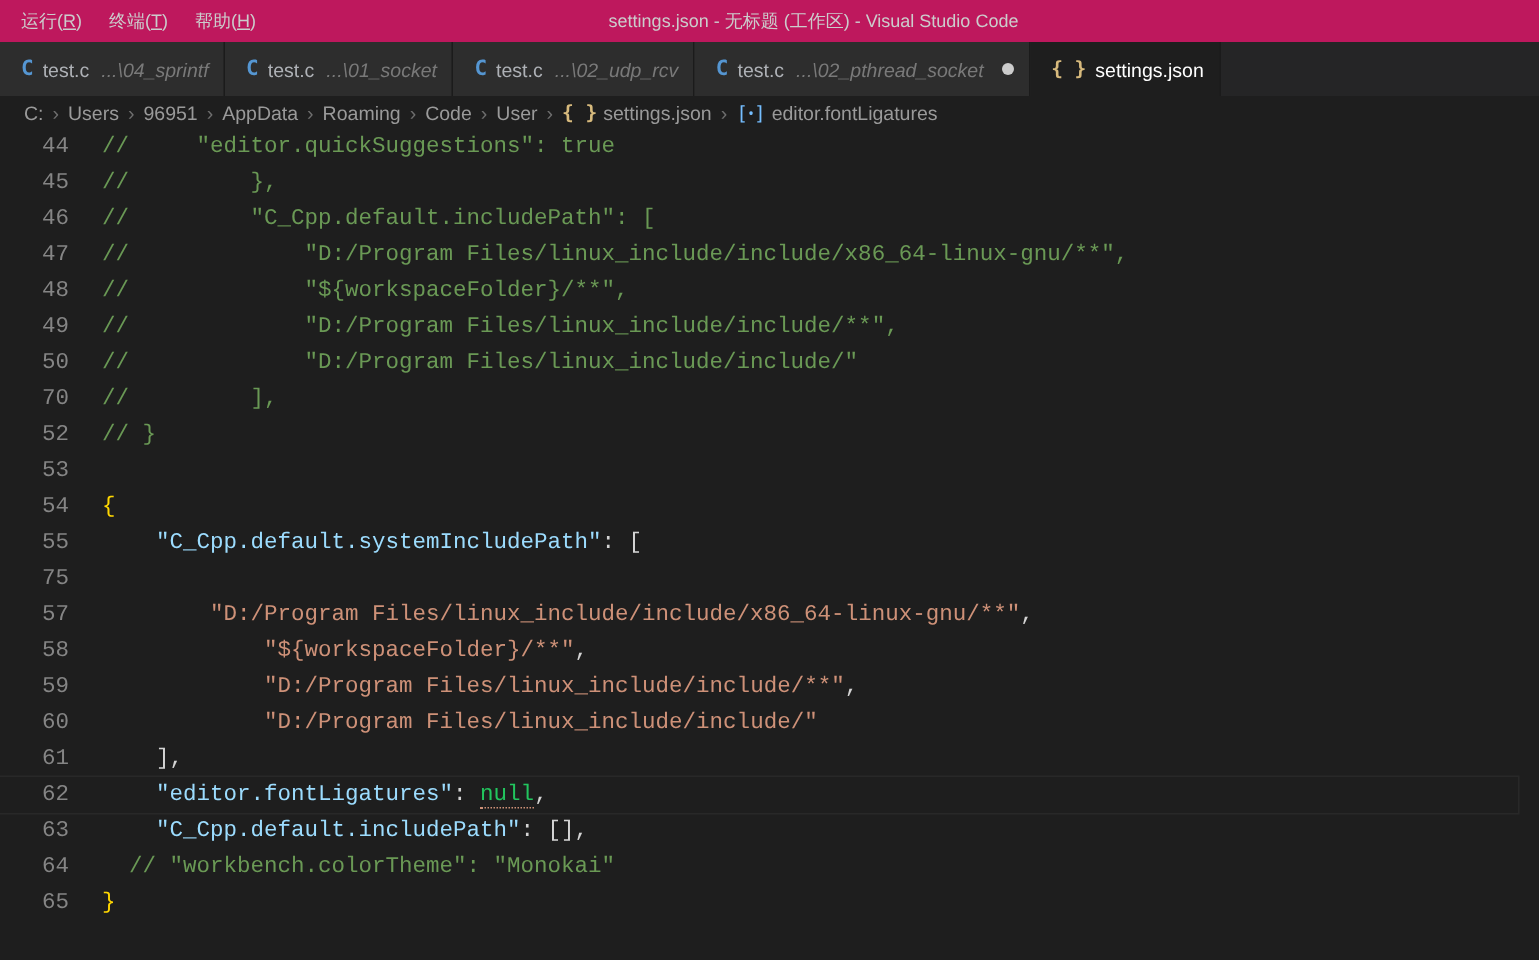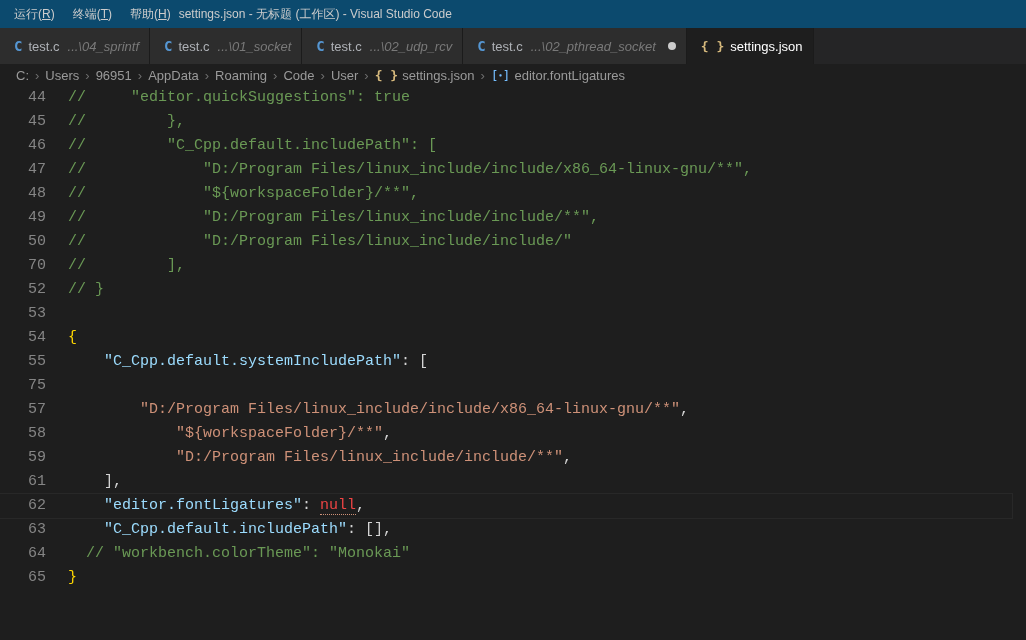--- a/index.html
+++ b/index.html
@@ -1,42 +1,42 @@
 <!DOCTYPE html>
 <html><head>
 <meta charset="utf-8">
 <style>
   * { margin: 0; padding: 0; box-sizing: border-box; }
   html, body { width: 1026px; height: 640px; overflow: hidden; background: #1e1e1e; font-family: "Segoe UI", "Microsoft YaHei", sans-serif; color: #cccccc; }
-  .titlebar { height: 28px; background: #0c4a6e; display: flex; align-items: center; font-size: 12px; color: #cccccc; }
+  .titlebar { height: 28px; background: #be185d; display: flex; align-items: center; font-size: 12px; color: #cccccc; }
   .menu-items { display: flex; gap: 2px; padding-left: 6px; }
   .menu-item { padding: 3px 8px; cursor: default; }
   .menu-item .mn-under { text-decoration: underline; }
-  .title-center { flex: 1; text-align: left; }
+  .title-center { flex: 1; text-align: center; }
   .tabbar { height: 36px; background: #252526; display: flex; align-items: stretch; }
   .tab { display: flex; align-items: center; padding: 0 10px 0 14px; gap: 6px; font-size: 13px; color: #aeb1b6; white-space: nowrap; border-right: 1px solid #1b1b1b; background: #2d2d2d; cursor: pointer; }
   .tab.active { background: #1e1e1e; color: #ffffff; }
   .tab .c-icon { color: #5596d2; font-weight: bold; font-family: Consolas, monospace; font-size: 14px; }
   .tab .brace-icon { color: #d7ba7d; font-weight: bold; font-family: Consolas, monospace; }
   .tab .tpath { color: #797979; margin-left: 2px; font-style: italic; }
   .tab .dirty { width: 8px; height: 8px; border-radius: 50%; background: #cccccc; margin-left: 6px; }
   .breadcrumb { height: 22px; background: #1e1e1e; display: flex; align-items: center; font-size: 13px; color: #9a9a9a; padding-left: 16px; gap: 4px; }
   .bc-item { display: flex; align-items: center; gap: 4px; cursor: pointer; }
   .bc-sep { color: #6e6e6e; padding: 0 2px; }
   .bc-brace { color: #d7ba7d; font-family: Consolas, monospace; font-weight: bold; }
   .bc-sym { color: #75beff; font-family: Consolas, monospace; font-size: 13px; display:inline-flex; align-items:center; gap:2px;}
   .editor { position: relative; height: calc(640px - 28px - 36px - 22px); font-family: Consolas, "Courier New", monospace; font-size: 15px; line-height: 24px; }
   .editor-line { display: flex; }
   .editor-line.current::after{ content:""; position:absolute; left:0; right:14px; height:24px; outline:1px solid #282828; pointer-events:none;}
   .gutter { width: 68px; text-align: right; padding-right: 22px; color: #858585; user-select: none; }
   .code { white-space: pre; }
   .tok-comment { color: #6a9955; }
   .tok-prop { color: #9cdcfe; }
   .tok-string { color: #ce9178; }
-  .tok-null { color: #ef4444; }
+  .tok-null { color: #22c55e; }
   .tok-punc { color: #d4d4d4; }
   .tok-brace { color: #ffd700; }
   .null-squiggle { border-bottom: 1.5px dotted #ce9178; }
   .minimap { position: absolute; right: 0; top: 0; width: 14px; height: 100%; background: #1e1e1e; }
 </style>
 </head>
 <body>
 
 <div class="titlebar">
   <div class="menu-items">
@@ -162,20 +162,24 @@
     </div>
     <div class="editor-line">
       <div class="gutter">58</div>
       <div class="code"><span class="tok-punc">            </span><span class="tok-string">"${workspaceFolder}/**"</span><span class="tok-punc">,</span></div>
     </div>
     <div class="editor-line">
       <div class="gutter">59</div>
       <div class="code"><span class="tok-punc">            </span><span class="tok-string">"D:/Program Files/linux_include/include/**"</span><span class="tok-punc">,</span></div>
     </div>
     <div class="editor-line">
+      <div class="gutter">60</div>
+      <div class="code"><span class="tok-punc">            </span><span class="tok-string">"D:/Program Files/linux_include/include/"</span></div>
+    </div>
+    <div class="editor-line">
       <div class="gutter">61</div>
       <div class="code"><span class="tok-punc">    ],</span></div>
     </div>
     <div class="editor-line current" style="position: relative;">
       <div class="gutter">62</div>
       <div class="code"><span class="tok-punc">    </span><span class="tok-prop">"editor.fontLigatures"</span><span class="tok-punc">: </span><span class="tok-null null-squiggle">null</span><span class="tok-punc">,</span></div>
     </div>
     <div class="editor-line">
       <div class="gutter">63</div>
       <div class="code"><span class="tok-punc">    </span><span class="tok-prop">"C_Cpp.default.includePath"</span><span class="tok-punc">: [],</span></div>

